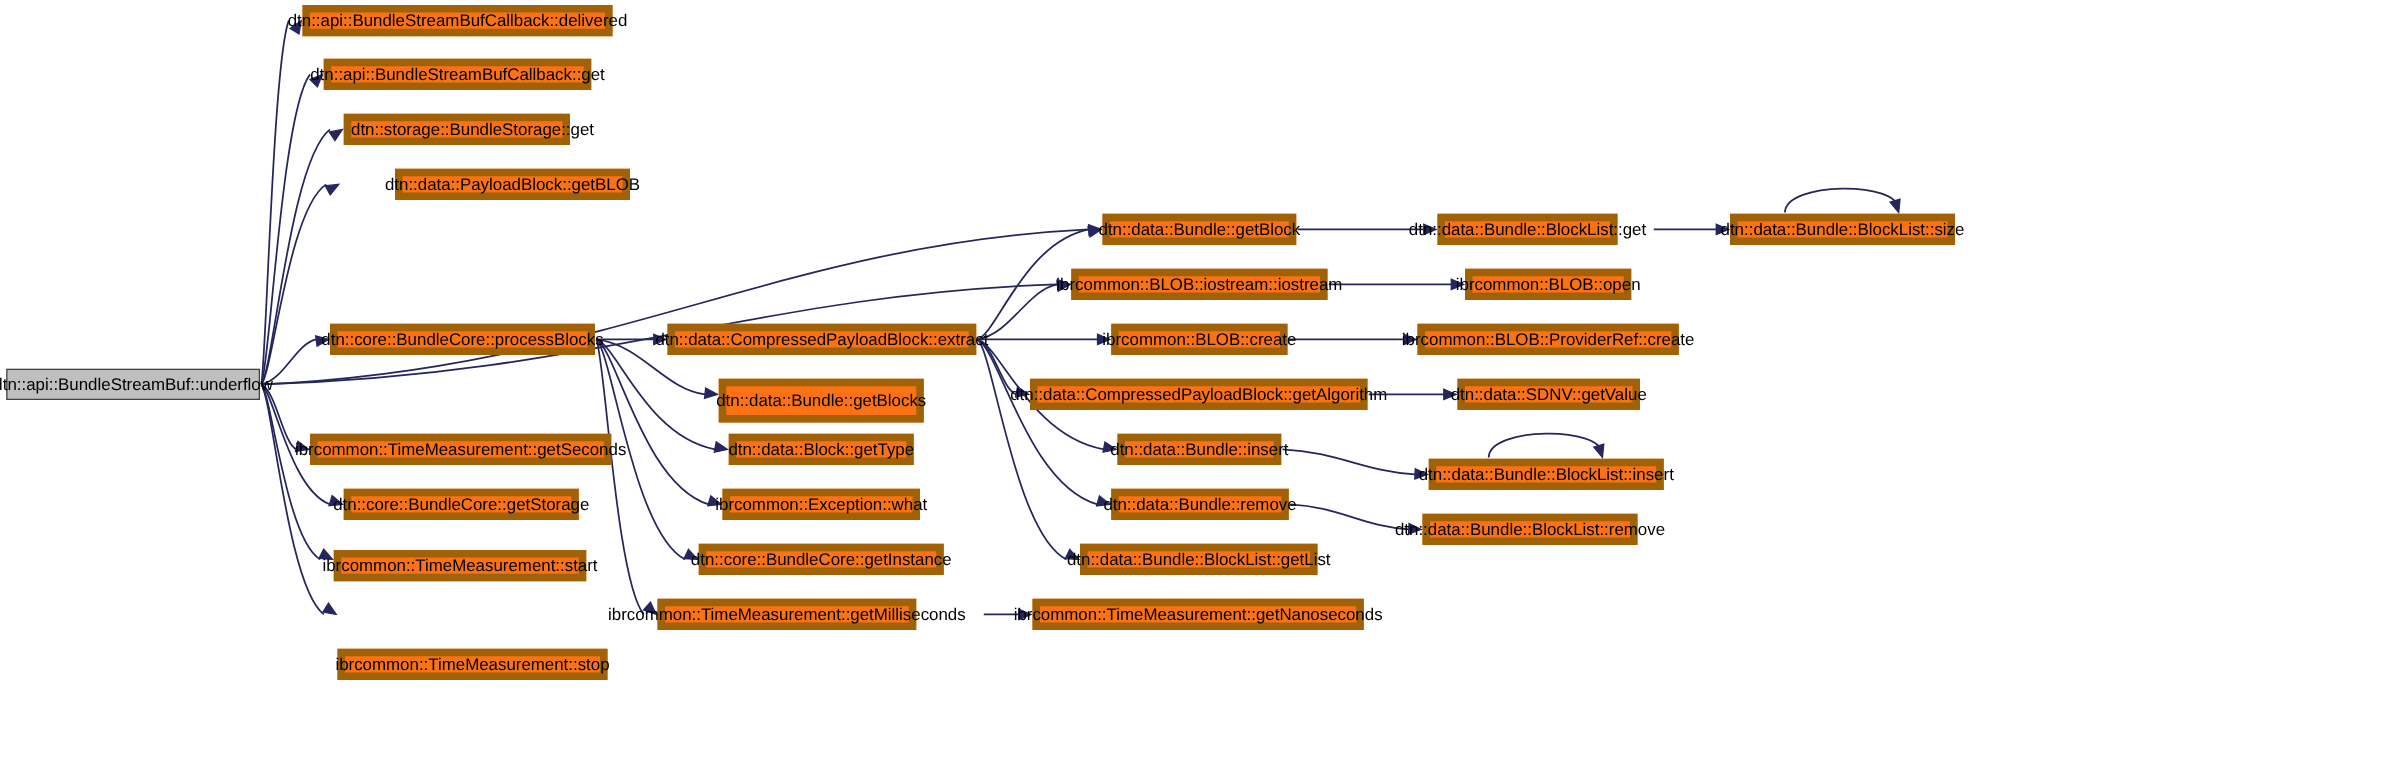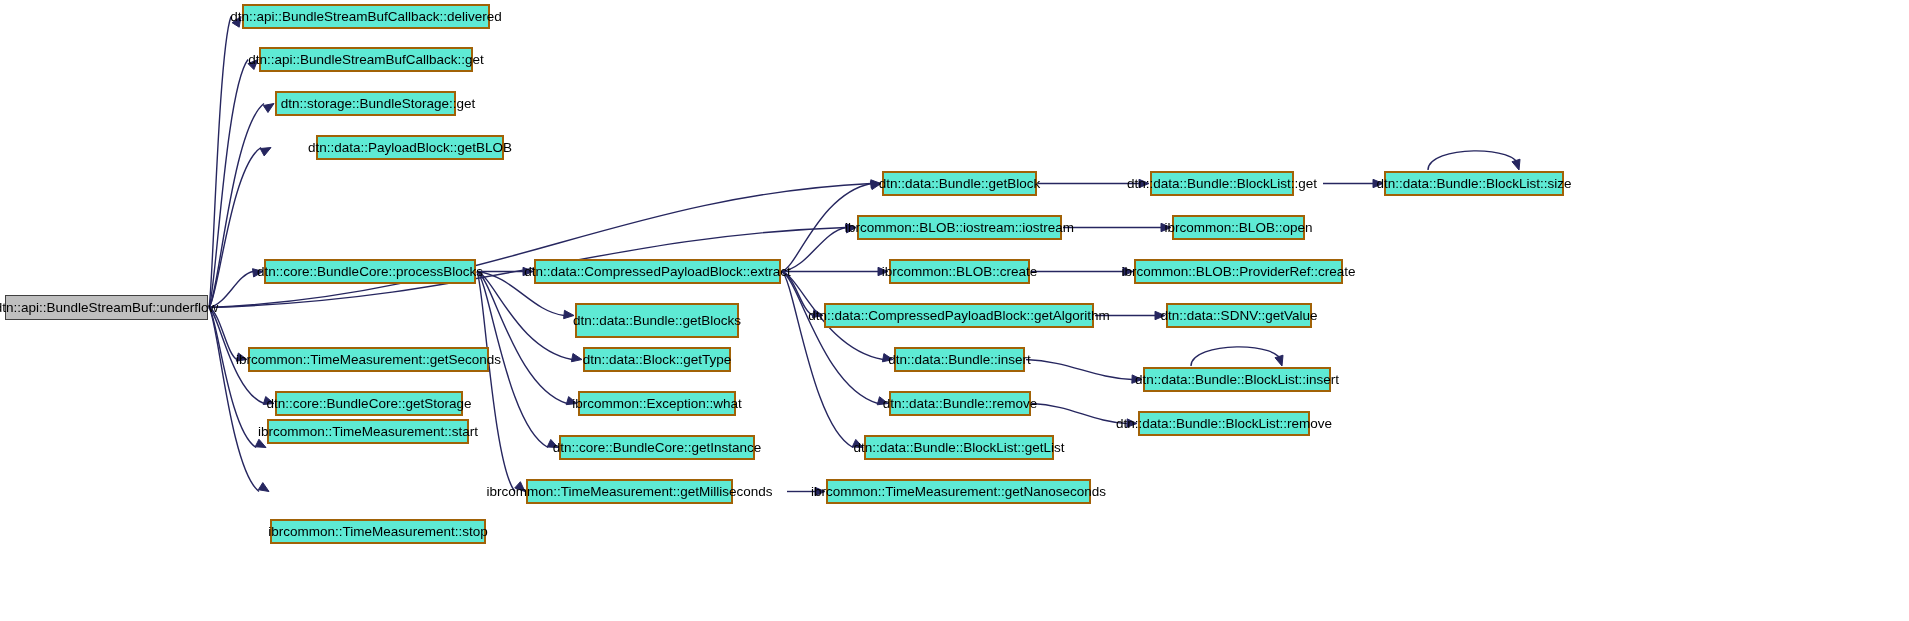--- a/index.html
+++ b/index.html
@@ -6,22 +6,22 @@
   #canvas{
     position:relative;
     width:1909px;height:621px;
     background:#ffffff;
     font-family:"Liberation Sans", sans-serif;
     overflow:hidden;
   }
   .node{
     position:absolute;
     box-sizing:border-box;
-    border:2px solid #a16207;
-    background:#5eead4;
+    border:6px solid #a16207;
+    background:#f97316;
     color:#000000;
     font-size:13.5px;
     line-height:1;
     display:flex;
     align-items:center;
     justify-content:center;
     white-space:nowrap;
     padding:0 7px;
     letter-spacing:0px;
   }
@@ -122,21 +122,21 @@
     </svg>
   <div id="nodes">
       <div class="node root" style="left: 5px; top: 295px; width: 203px; height: 25px;">dtn::api::BundleStreamBuf::underflow</div>
       <div class="node" style="left: 242px; top: 4px; width: 248px; height: 25px;">dtn::api::BundleStreamBufCallback::delivered</div>
       <div class="node" style="left: 259px; top: 47px; width: 214px; height: 25px;">dtn::api::BundleStreamBufCallback::get</div>
       <div class="node" style="left: 275px; top: 91px; width: 181px; height: 25px; padding-left: 32px;">dtn::storage::BundleStorage::get</div>
       <div class="node" style="left: 272px; top: 135px; width: 188px; height: 25px; margin-left: 44px;">dtn::data::PayloadBlock::getBLOB</div>
       <div class="node" style="left: 264px; top: 259px; width: 212px; height: 25px;">dtn::core::BundleCore::processBlocks</div>
       <div class="node" style="left: 248px; top: 347px; width: 241px; height: 25px;">ibrcommon::TimeMeasurement::getSeconds</div>
       <div class="node" style="left: 275px; top: 391px; width: 188px; height: 25px;">dtn::core::BundleCore::getStorage</div>
-      <div class="node" style="left: 267px; top: 419px; width: 202px; height: 25px; text-align: center;">ibrcommon::TimeMeasurement::start</div>
+      <div class="node" style="left: 267px; top: 440px; width: 202px; height: 25px; text-align: center;">ibrcommon::TimeMeasurement::start</div>
       <div class="node" style="left: 270px; top: 479px; width: 216px; height: 25px; margin-top: 40px;">ibrcommon::TimeMeasurement::stop</div>
       <div class="node" style="left: 534px; top: 259px; width: 247px; height: 25px;">dtn::data::CompressedPayloadBlock::extract</div>
       <div class="node" style="left: 575px; top: 303px; width: 164px; height: 35px;">dtn::data::Bundle::getBlocks</div>
       <div class="node" style="left: 583px; top: 347px; width: 148px; height: 25px;">dtn::data::Block::getType</div>
       <div class="node" style="left: 578px; top: 391px; width: 158px; height: 25px;">ibrcommon::Exception::what</div>
       <div class="node" style="left: 559px; top: 435px; width: 196px; height: 25px;">dtn::core::BundleCore::getInstance</div>
       <div class="node" style="left: 526px; top: 479px; width: 207px; height: 25px;">ibrcommon::TimeMeasurement::getMilliseconds</div>
       <div class="node" style="left: 882px; top: 171px; width: 155px; height: 25px;">dtn::data::Bundle::getBlock</div>
       <div class="node" style="left: 857px; top: 215px; width: 205px; height: 25px;">ibrcommon::BLOB::iostream::iostream</div>
       <div class="node" style="left: 889px; top: 259px; width: 141px; height: 25px;">ibrcommon::BLOB::create</div>

